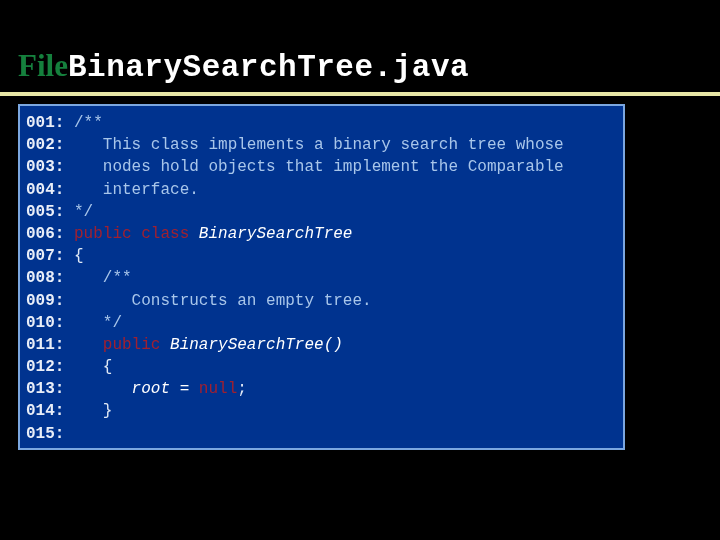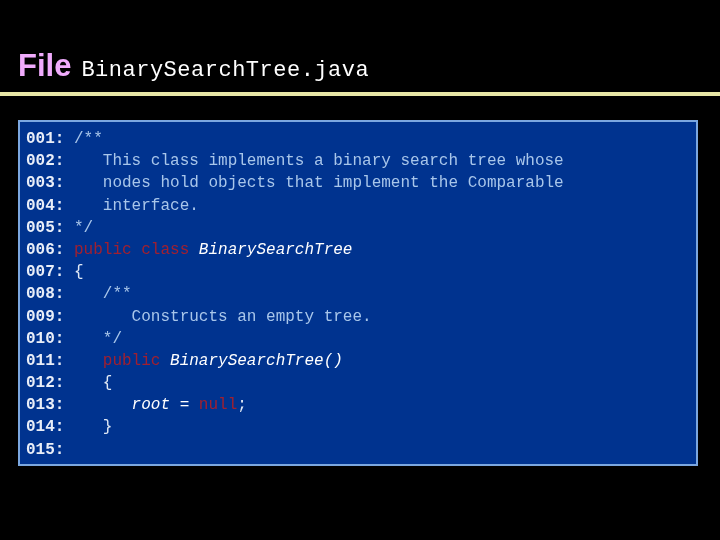--- a/index.html
+++ b/index.html
@@ -32,41 +32,40 @@
   }
   #title-file {
     font-family: "Liberation Sans", sans-serif;
     font-weight: bold;
     font-size: 31px;
     color: #f2e830;
     letter-spacing: 0px;
   }
   #title-filename {
     font-family: "Liberation Mono", "DejaVu Sans Mono", monospace;
-    font-weight: normal;
-    font-size: 22px;
+    font-weight: bold;
+    font-size: 31px;
     color: #ffffff;
     letter-spacing: 0.5px;
-    margin-left: 10px;
   }
   #title-rule {
     position: absolute;
     left: 0px;
     top: 92px;
     width: 720px;
     height: 4px;
     background: #e8e6a6;
   }
 
   
   #code-panel {
     position: absolute;
     left: 18px;
-    top: 120px;
-    width: 680px;
+    top: 104px;
+    width: 607px;
     height: 346px;
     background: #00338f;
     border: 2px solid #7ba7e0;
     box-sizing: border-box;
     overflow: hidden;
   }
   #code-lines {
     position: absolute;
     left: 6px;
     top: 6px;
@@ -88,21 +87,21 @@
   .kw   { color: #a02030; }
   .plain{ color: #ffffff; font-style: italic; }
   .punc { color: #dfe8f5; }
 </style>
 </head>
 <body>
 
 <div id="slide" style="background: rgb(0, 0, 0);">
 
   <div id="title-bar">
-    <span id="title-file" style="color: #f0abfc;">File</span><span id="title-filename" style="color: rgb(255, 255, 255);">BinarySearchTree.java</span>
+    <span id="title-file" style="color: #15803d; font-family: Liberation Serif, serif;">File</span><span id="title-filename" style="color: rgb(255, 255, 255);">BinarySearchTree.java</span>
   </div>
 
   <div id="title-rule" style="background: rgb(232, 230, 166);"></div>
 
   <div id="code-panel" style="background: rgb(0, 51, 143); border-color: rgb(123, 167, 224);">
     <div id="code-lines"><div class="code-line"><span class="lnum" style="color: rgb(233, 238, 248);">001:</span><span class="cmt" style="color: rgb(168, 198, 234);"> /**</span></div><div class="code-line"><span class="lnum" style="color: rgb(233, 238, 248);">002:</span><span class="cmt" style="color: rgb(168, 198, 234);">    This class implements a binary search tree whose</span></div><div class="code-line"><span class="lnum" style="color: rgb(233, 238, 248);">003:</span><span class="cmt" style="color: rgb(168, 198, 234);">    nodes hold objects that implement the Comparable</span></div><div class="code-line"><span class="lnum" style="color: rgb(233, 238, 248);">004:</span><span class="cmt" style="color: rgb(168, 198, 234);">    interface.</span></div><div class="code-line"><span class="lnum" style="color: rgb(233, 238, 248);">005:</span><span class="cmt" style="color: rgb(168, 198, 234);"> */</span></div><div class="code-line"><span class="lnum" style="color: rgb(233, 238, 248);">006:</span><span class="kw" style="color: rgb(160, 32, 48);"> public class</span><span class="plain" style="color: rgb(255, 255, 255);"> BinarySearchTree</span></div><div class="code-line"><span class="lnum" style="color: rgb(233, 238, 248);">007:</span><span class="punc"> {</span></div><div class="code-line"><span class="lnum" style="color: rgb(233, 238, 248);">008:</span><span class="cmt" style="color: rgb(168, 198, 234);">    /**</span></div><div class="code-line"><span class="lnum" style="color: rgb(233, 238, 248);">009:</span><span class="cmt" style="color: rgb(168, 198, 234);">       Constructs an empty tree.</span></div><div class="code-line"><span class="lnum" style="color: rgb(233, 238, 248);">010:</span><span class="cmt" style="color: rgb(168, 198, 234);">    */</span></div><div class="code-line"><span class="lnum" style="color: rgb(233, 238, 248);">011:</span><span class="kw" style="color: rgb(160, 32, 48);">    public</span><span class="plain" style="color: rgb(255, 255, 255);"> BinarySearchTree()</span></div><div class="code-line"><span class="lnum" style="color: rgb(233, 238, 248);">012:</span><span class="punc">    {</span></div><div class="code-line"><span class="lnum" style="color: rgb(233, 238, 248);">013:</span><span class="plain" style="color: rgb(255, 255, 255);">       root = </span><span class="kw" style="color: rgb(160, 32, 48);">null</span><span class="punc">;</span></div><div class="code-line"><span class="lnum" style="color: rgb(233, 238, 248);">014:</span><span class="punc">    }</span></div><div class="code-line"><span class="lnum" style="color: rgb(233, 238, 248);">015:</span></div></div>
 
   </div>
 
 </div>

